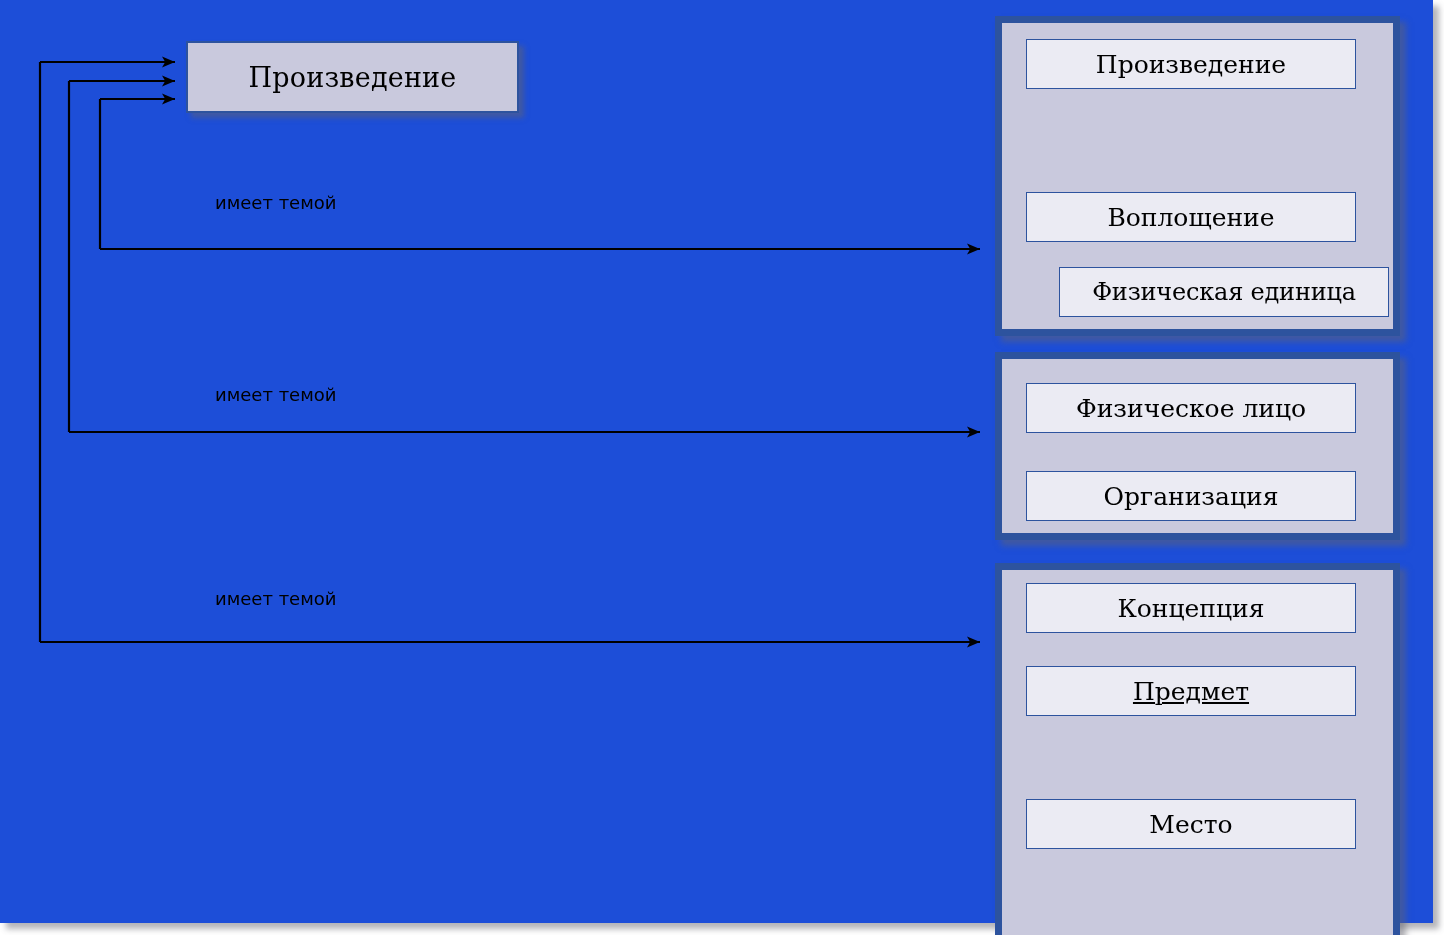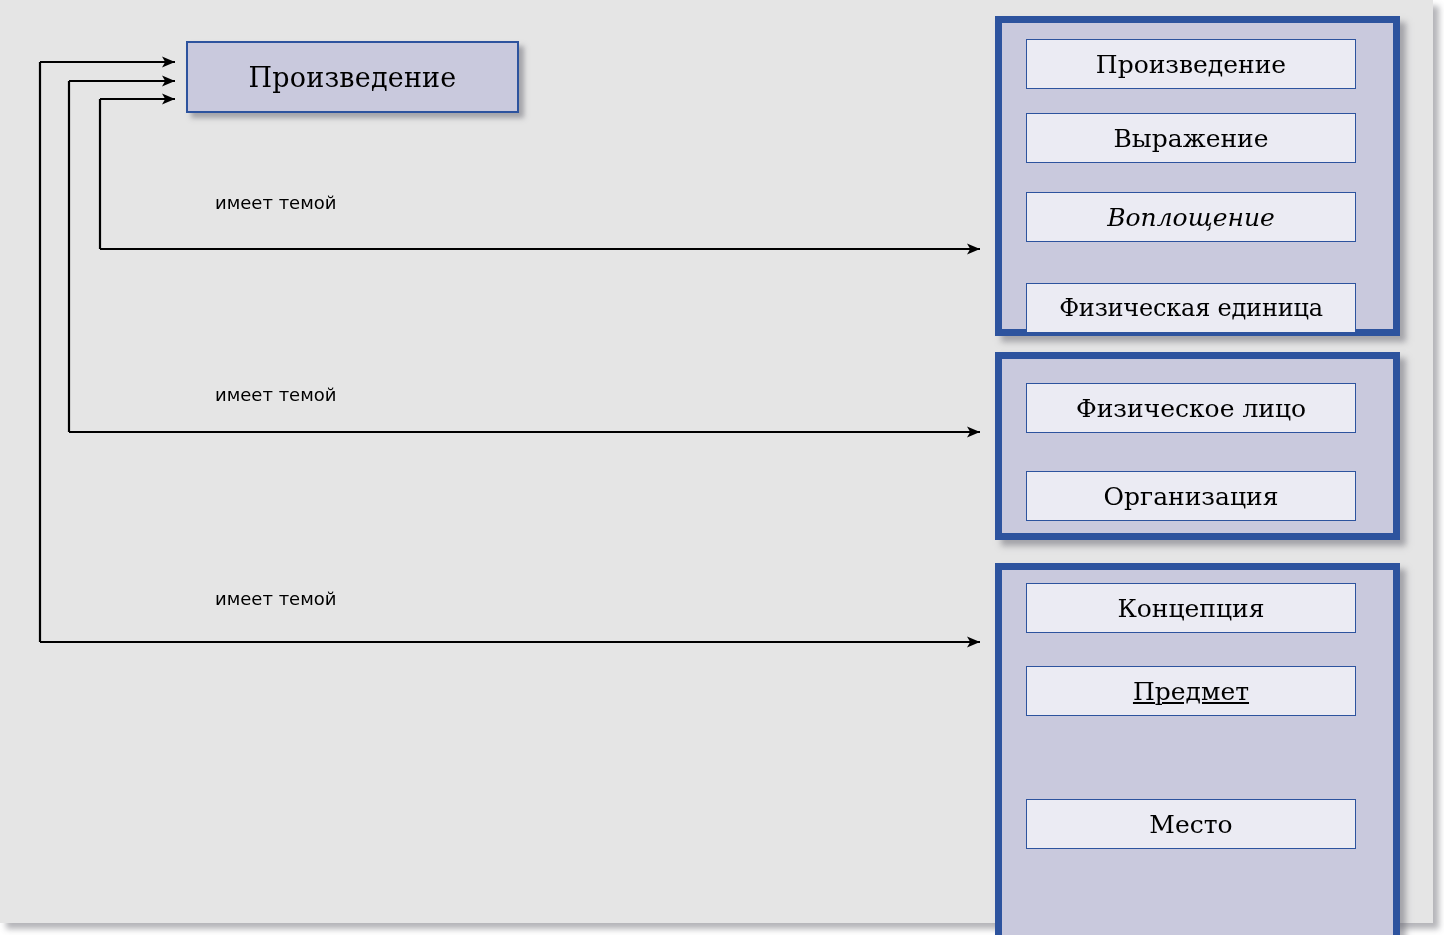--- a/index.html
+++ b/index.html
@@ -13,21 +13,21 @@
     overflow: hidden;
     font-family: "DejaVu Serif", serif;
   }
 
   #canvas {
     position: absolute;
     left: 0;
     top: 0;
     width: 1433px;
     height: 923px;
-    background: #e5e5e5;
+    background: #1d4ed8;
     box-shadow: 6px 6px 6px rgba(90,90,100,0.45);
   }
 
   
   #connectors {
     position: absolute;
     left: 0;
     top: 0;
     width: 1433px;
     height: 923px;
@@ -149,27 +149,24 @@
 
   <span class="edge-label" id="edge-label-0">имеет темой</span>
   <span class="edge-label" id="edge-label-1">имеет темой</span>
   <span class="edge-label" id="edge-label-2">имеет темой</span>
 
   <div class="group-box" id="group-0">
     <div class="group-inner">
       <div class="item-box" style="top:16px;">
         <span class="item-label">Произведение</span>
       </div>
-      <div class="item-box" style="top:90px;">
-        <span class="item-label">Выражение</span>
-      </div>
-      <div class="item-box" style="top:169px;font-style:italic;">
+      <div class="item-box" style="top:169px;">
         <span class="item-label">Воплощение</span>
       </div>
-      <div class="item-box tight" style="top:260px;">
+      <div class="item-box tight" style="top:244px;margin-left:33px;">
         <span class="item-label">Физическая единица</span>
       </div>
     </div>
   </div>
 
   <div class="group-box" id="group-1">
     <div class="group-inner">
       <div class="item-box" style="top:112px;">
         <span class="item-label">Организация</span>
       </div>

